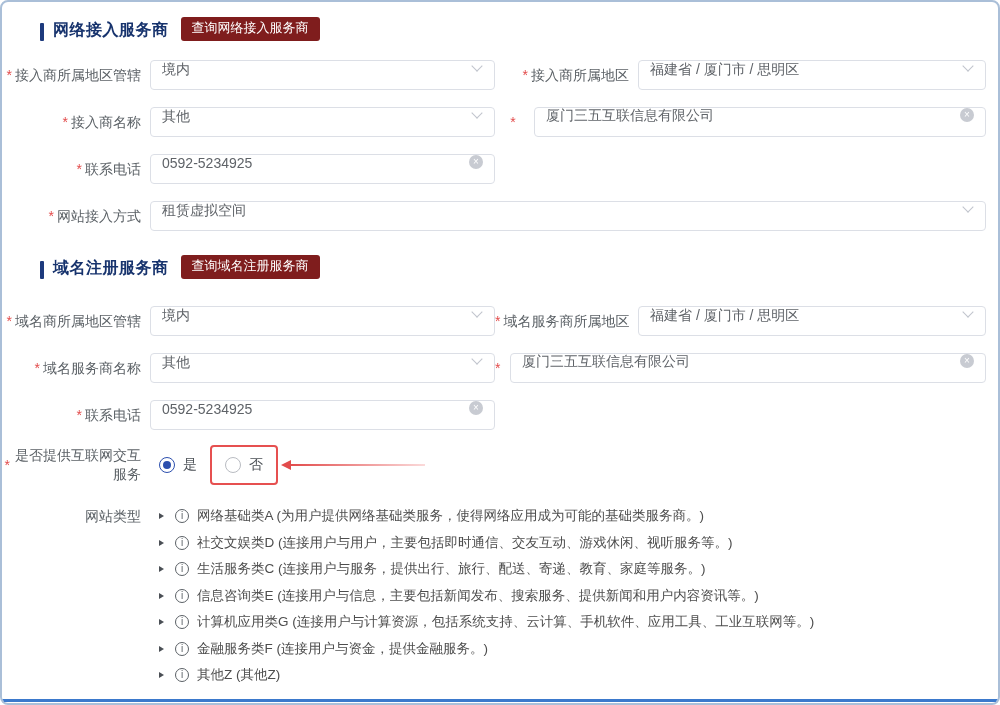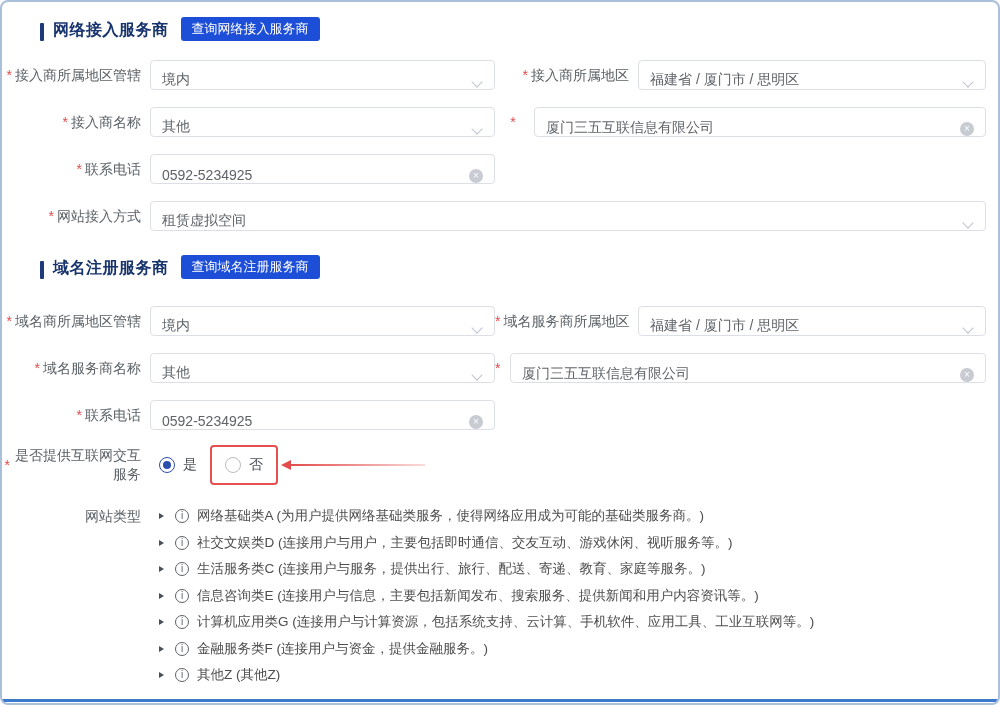--- a/index.html
+++ b/index.html
@@ -9,42 +9,42 @@
     width:1000px; height:705px;
     border:2px solid #aabfd8; border-radius:8px;
     background:#fff; position:relative; overflow:hidden;
     padding-top:13px;
   }
   
   .sec-head { display:flex; align-items:flex-end; margin-left:38px; height:26px; }
   .sec-bar { width:4px; height:18px; background:#1d3a7d; border-radius:1px; flex:none; }
   .sec-title { font-size:16px; font-weight:bold; color:#17336d; margin-left:9px; letter-spacing:.5px; }
   .query-btn {
-    margin-left:12px; background:#1d4ed8; color:#fff; font-size:13px;
+    margin-left:12px; background:#7f1d1d; color:#fff; font-size:13px;
     padding:4px 11px; border:none; border-radius:3px; cursor:pointer;
-    font-family:Liberation Sans, sans-serif; line-height:16px;
+    font-family:Liberation Mono, monospace; line-height:16px;
   }
   
   .form { margin-top:19px; padding-right:12px; }
   .row { display:flex; margin-bottom:17px; height:30px; }
   .fi { display:flex; height:30px; }
   .fi-left { width:493px; flex:none; }
   .fi-right { flex:1; min-width:0; }
   .lab {
     width:148px; flex:none; text-align:right; padding-right:9px;
     font-size:14px; color:#5b6166; line-height:30px; white-space:nowrap;
   }
   .lab-right { width:143px; flex:none; text-align:right; padding-right:9px;
     font-size:14px; color:#5b6166; line-height:30px; white-space:nowrap; }
   .lab-star { width:39px; flex:none; text-align:center; line-height:30px; font-size:14px; }
   .lab-star-sm { width:15px; flex:none; text-align:left; line-height:30px; font-size:14px; }
   .req { color:#e34b4b; margin-right:3px; font-size:14px; }
   .ctl {
     flex:1; min-width:0; border:1px solid #dcdfe6; border-radius:4px; height:30px;
-    display:flex; align-items:flex-end; padding:0 11px; background:#fff; cursor:pointer;
+    display:flex; align-items:flex-start; padding:0 11px; background:#fff; cursor:pointer;
   }
   .ctl-val { font-size:14px; color:#5f6368; flex:1; white-space:nowrap; overflow:hidden; }
   .chev { width:12px; height:12px; flex:none; position:relative; margin-left:6px; }
   .chev::before {
     content:""; position:absolute; top:1px; left:2px; width:7px; height:7px;
     border-right:1.6px solid #c0c4cc; border-bottom:1.6px solid #c0c4cc;
     transform:rotate(45deg);
   }
   .text-input {
     flex:1; min-width:0; border:none; outline:none; background:transparent;

